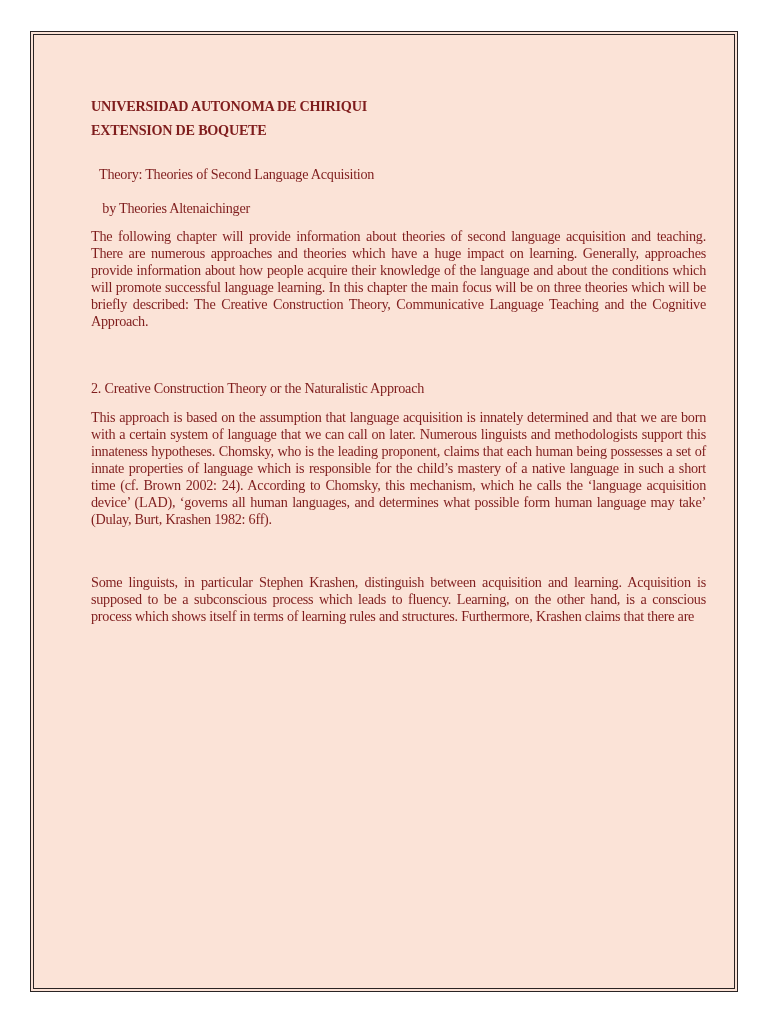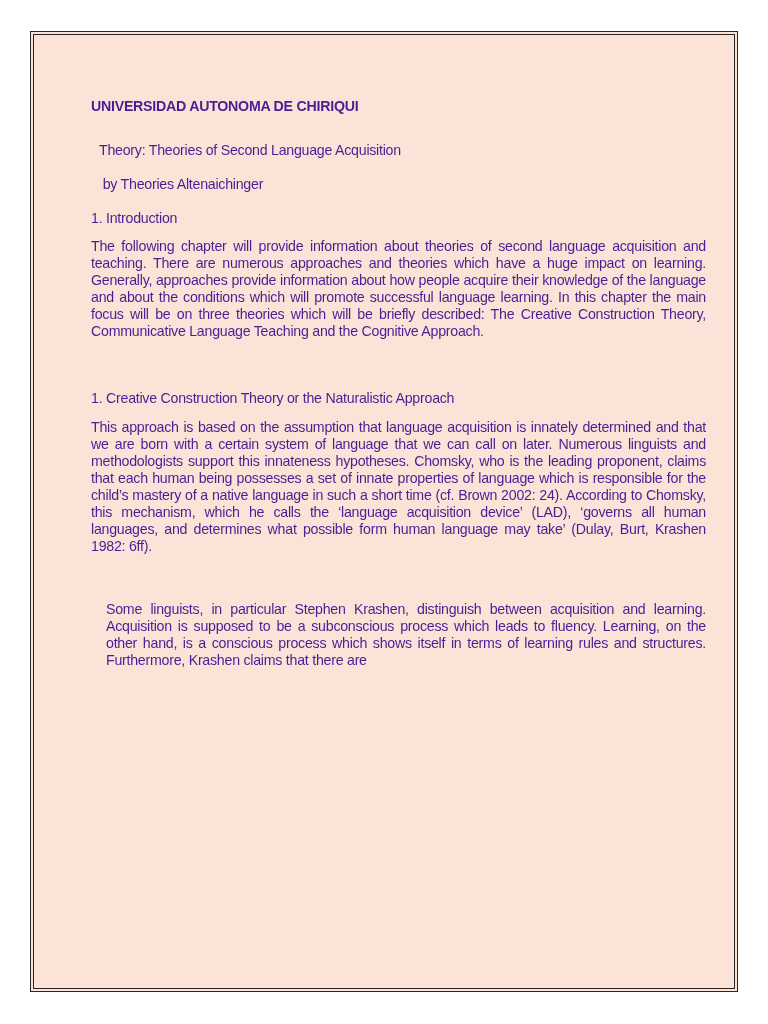--- a/index.html
+++ b/index.html
@@ -3,38 +3,38 @@
 <meta charset="utf-8">
 <style>
   html, body { margin: 0; padding: 0; background: #ffffff; }
   body { width: 768px; height: 1024px; position: relative; overflow: hidden; }
   .page-frame {
     position: absolute; left: 30px; top: 31px; width: 708px; height: 961px;
     box-sizing: border-box; border: 4px double #2a2424; background: #fbe3d7;
   }
   .content {
     position: absolute; left: 91px; top: 94px; width: 615px;
-    font-family: Liberation Sans, sans-serif; color: #4c1d95;
+    font-family: Liberation Serif, serif; color: #7f1d1d;
     font-size: 14.2px; letter-spacing: -0.25px;
   }
   .header-line { font-weight: bold; font-size: 14.2px; line-height: 24px; margin: 0; }
   .title-line { margin: 8px; line-height: 20px; }
   .para { margin: 0; line-height: 17px; text-align: justify; text-align-last: left; }
   .heading { margin: 0; line-height: 20px; }
 </style>
 </head>
 <body>
 
 <div class="page-frame"></div>
 
 <div class="content">
   <p class="header-line">UNIVERSIDAD AUTONOMA DE CHIRIQUI</p>
+  <p class="header-line">EXTENSION DE BOQUETE</p>
 
   <p class="title-line" style="margin-top:22px;">Theory: Theories of Second Language Acquisition</p>
   <p class="title-line" style="margin-top:14px; white-space:pre;"> by Theories Altenaichinger</p>
 
-  <p class="heading" style="margin-top:14px;">1. Introduction</p>
   <p class="para" style="margin-top:10px;">The following chapter will provide information about theories of second language acquisition and teaching. There are numerous approaches and theories which have a huge impact on learning. Generally, approaches provide information about how people acquire their knowledge of the language and about the conditions which will promote successful language learning. In this chapter the main focus will be on three theories which will be briefly described: The Creative Construction Theory, Communicative Language Teaching and the Cognitive Approach.</p>
 
-  <p class="heading" style="margin-top:48px;">1. Creative Construction Theory or the Naturalistic Approach</p>
+  <p class="heading" style="margin-top:48px;">2. Creative Construction Theory or the Naturalistic Approach</p>
   <p class="para" style="margin-top:11px;">This approach is based on the assumption that language acquisition is innately determined and that we are born with a certain system of language that we can call on later. Numerous linguists and methodologists support this innateness hypotheses. Chomsky, who is the leading proponent, claims that each human being possesses a set of innate properties of language which is responsible for the child’s mastery of a native language in such a short time (cf. Brown 2002: 24). According to Chomsky, this mechanism, which he calls the ‘language acquisition device’ (LAD), ‘governs all human languages, and determines what possible form human language may take’ (Dulay, Burt, Krashen 1982: 6ff).</p>
-  <p class="para" style="margin-top:46px;margin-left:15px;">Some linguists, in particular Stephen Krashen, distinguish between acquisition and learning. Acquisition is supposed to be a subconscious process which leads to fluency. Learning, on the other hand, is a conscious process which shows itself in terms of learning rules and structures. Furthermore, Krashen claims that there are</p>
+  <p class="para" style="margin-top:46px;">Some linguists, in particular Stephen Krashen, distinguish between acquisition and learning. Acquisition is supposed to be a subconscious process which leads to fluency. Learning, on the other hand, is a conscious process which shows itself in terms of learning rules and structures. Furthermore, Krashen claims that there are</p>
 </div>
 
 </body></html>

